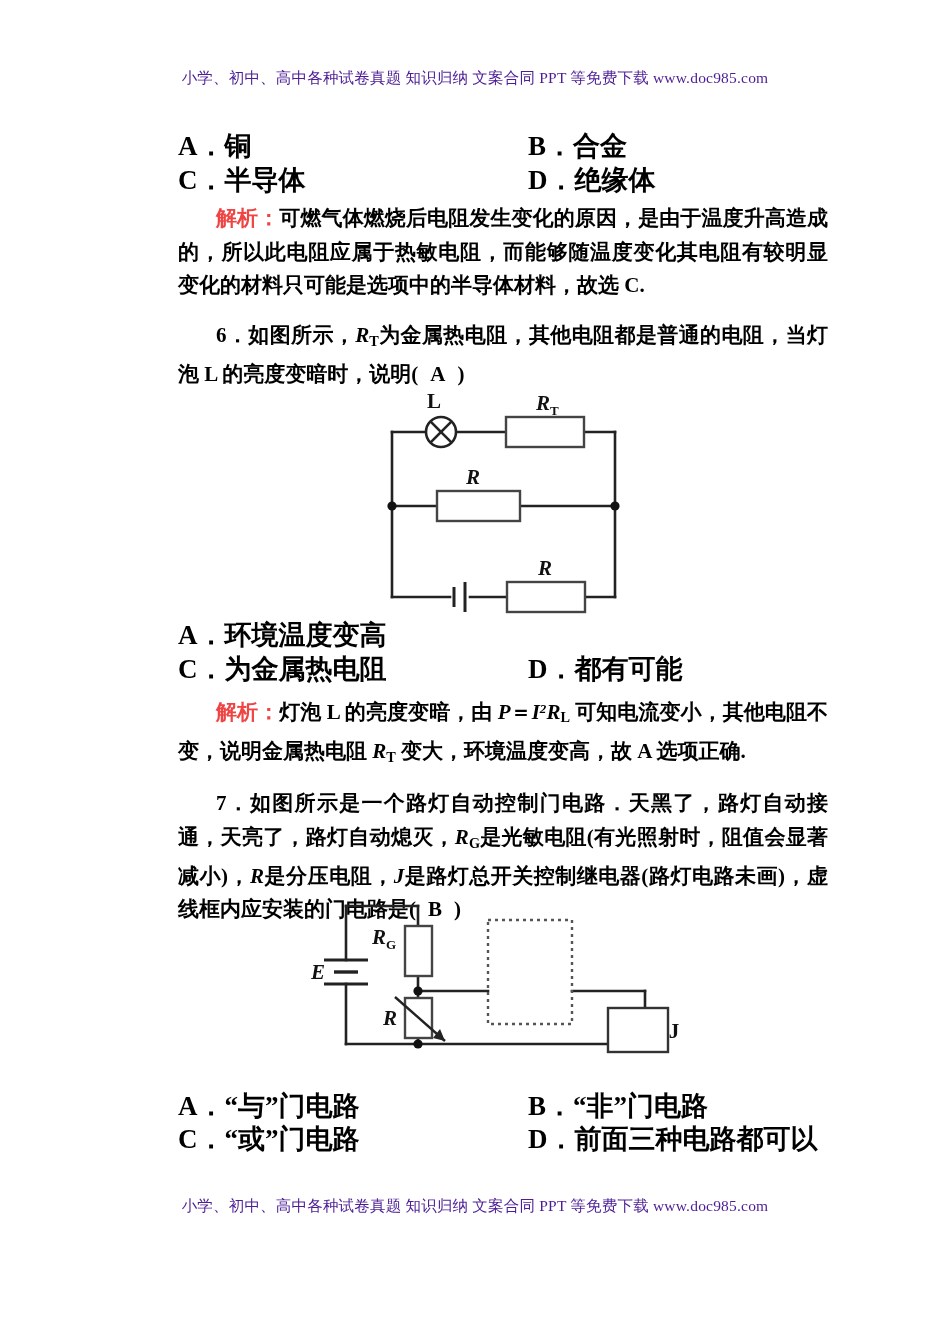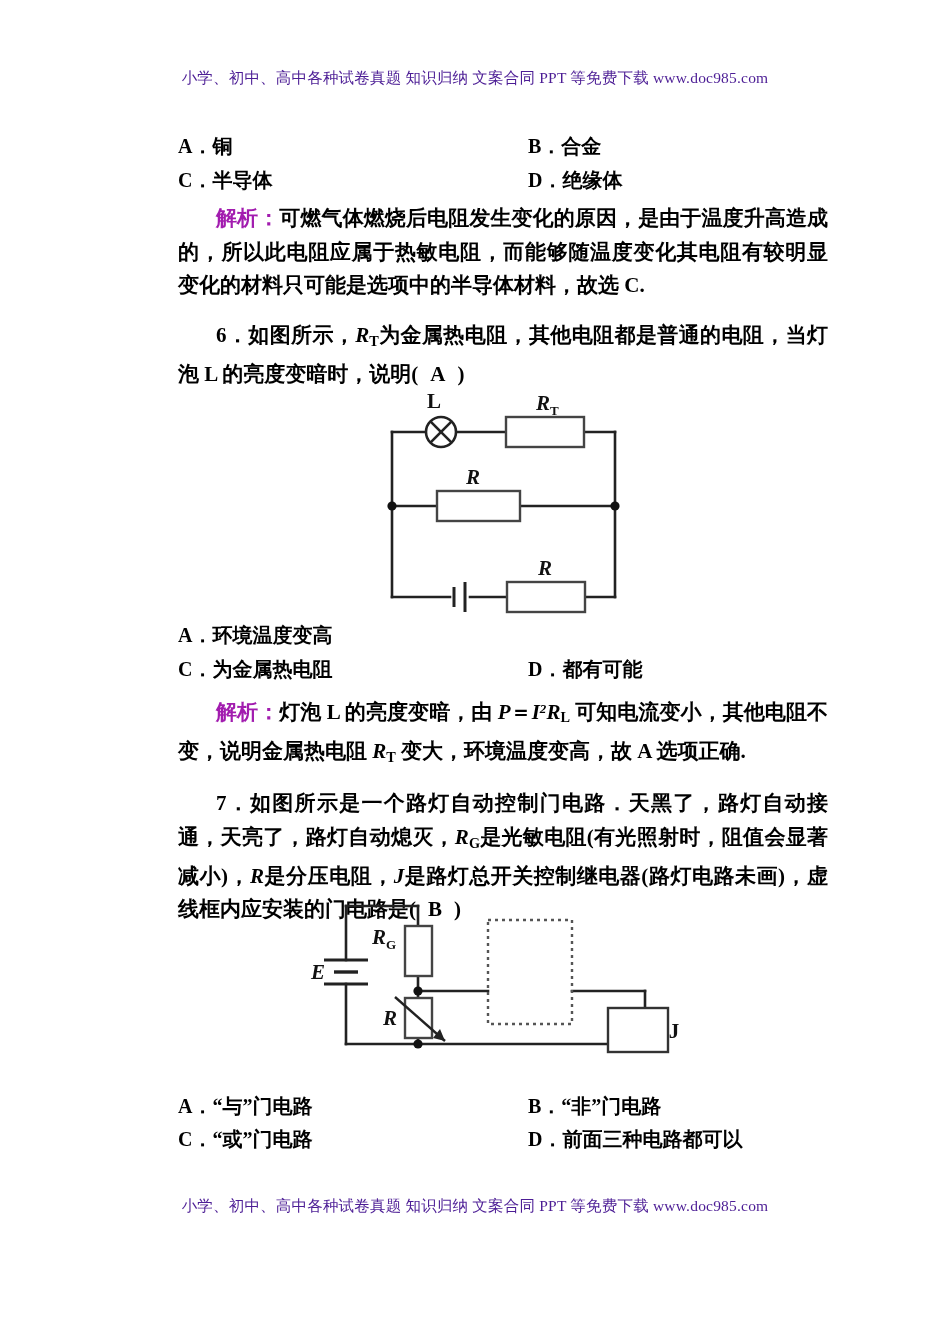--- a/index.html
+++ b/index.html
@@ -40,21 +40,21 @@
   
   .content {
     position: absolute;
     left: 178px;
     top: 130px;
     width: 650px;
   }
   .line {
     font-family: "Liberation Serif", "DejaVu Serif", serif;
     font-weight: bold;
-    font-size: 20px;
+    font-size: 27px;
     line-height: 33.5px;
     color: #000;
     white-space: nowrap;
   }
   .para {
     font-family: "Liberation Serif", "DejaVu Serif", serif;
     font-weight: bold;
     font-size: 21px;
     line-height: 33.5px;
     color: #000;
@@ -62,21 +62,21 @@
     text-justify: inter-ideograph;
   }
   .opt-row {
     display: flex;
     align-items: baseline;
   }
   .opt-a { width: 322px; flex: 0 0 322px; }
   .opt-b { flex: 1 1 auto; margin-left: 28px; }
   .optlabel { font-weight: bold; }
   .jiexi {
-    color: #a21caf;
+    color: #ef4444;
     font-weight: bold;
   }
   .indent { padding-left: 38px; }
   .ital { font-style: italic; font-weight: bold; }
   sub { font-size: 0.68em; vertical-align: -0.25em; font-style: normal; font-weight: bold;}
   sup { font-size: 0.62em; vertical-align: 0.45em; font-style: italic; font-weight: bold;}
 
   
   .figure {
     position: absolute;

